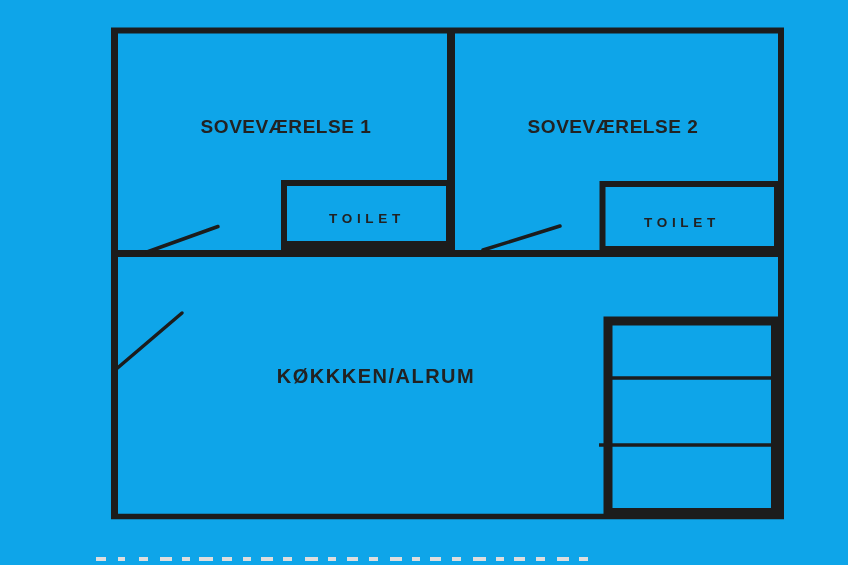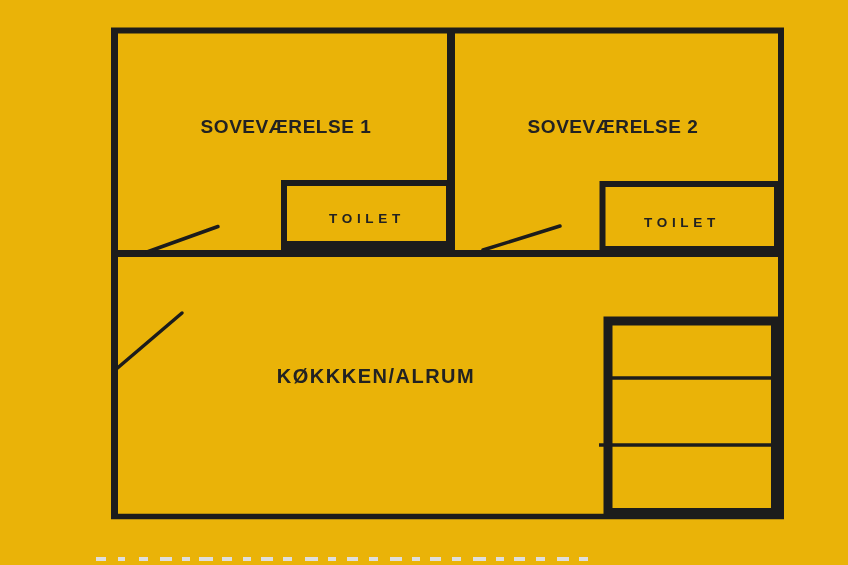--- a/index.html
+++ b/index.html
@@ -1,16 +1,16 @@
 <!DOCTYPE html>
 <html><head>
 <meta charset="utf-8">
 <style>
   html,body{margin:0;padding:0;background:#ffffff;}
-  .page{position:relative;width:848px;height:565px;background:#eab308;overflow:hidden;
+  .page{position:relative;width:848px;height:565px;background:#0ea5e9;overflow:hidden;
         font-family:"Liberation Sans", sans-serif;}
   svg{position:absolute;left:0;top:0;filter:blur(0.55px);}
 </style>
 </head>
 <body>
 <div class="page">
 <svg width="848" height="565" viewBox="0 0 848 565">
   <g fill="none" stroke="#1c1c1c">
 
     <line x1="111" y1="30.5" x2="784" y2="30.5" stroke-width="6"></line>

